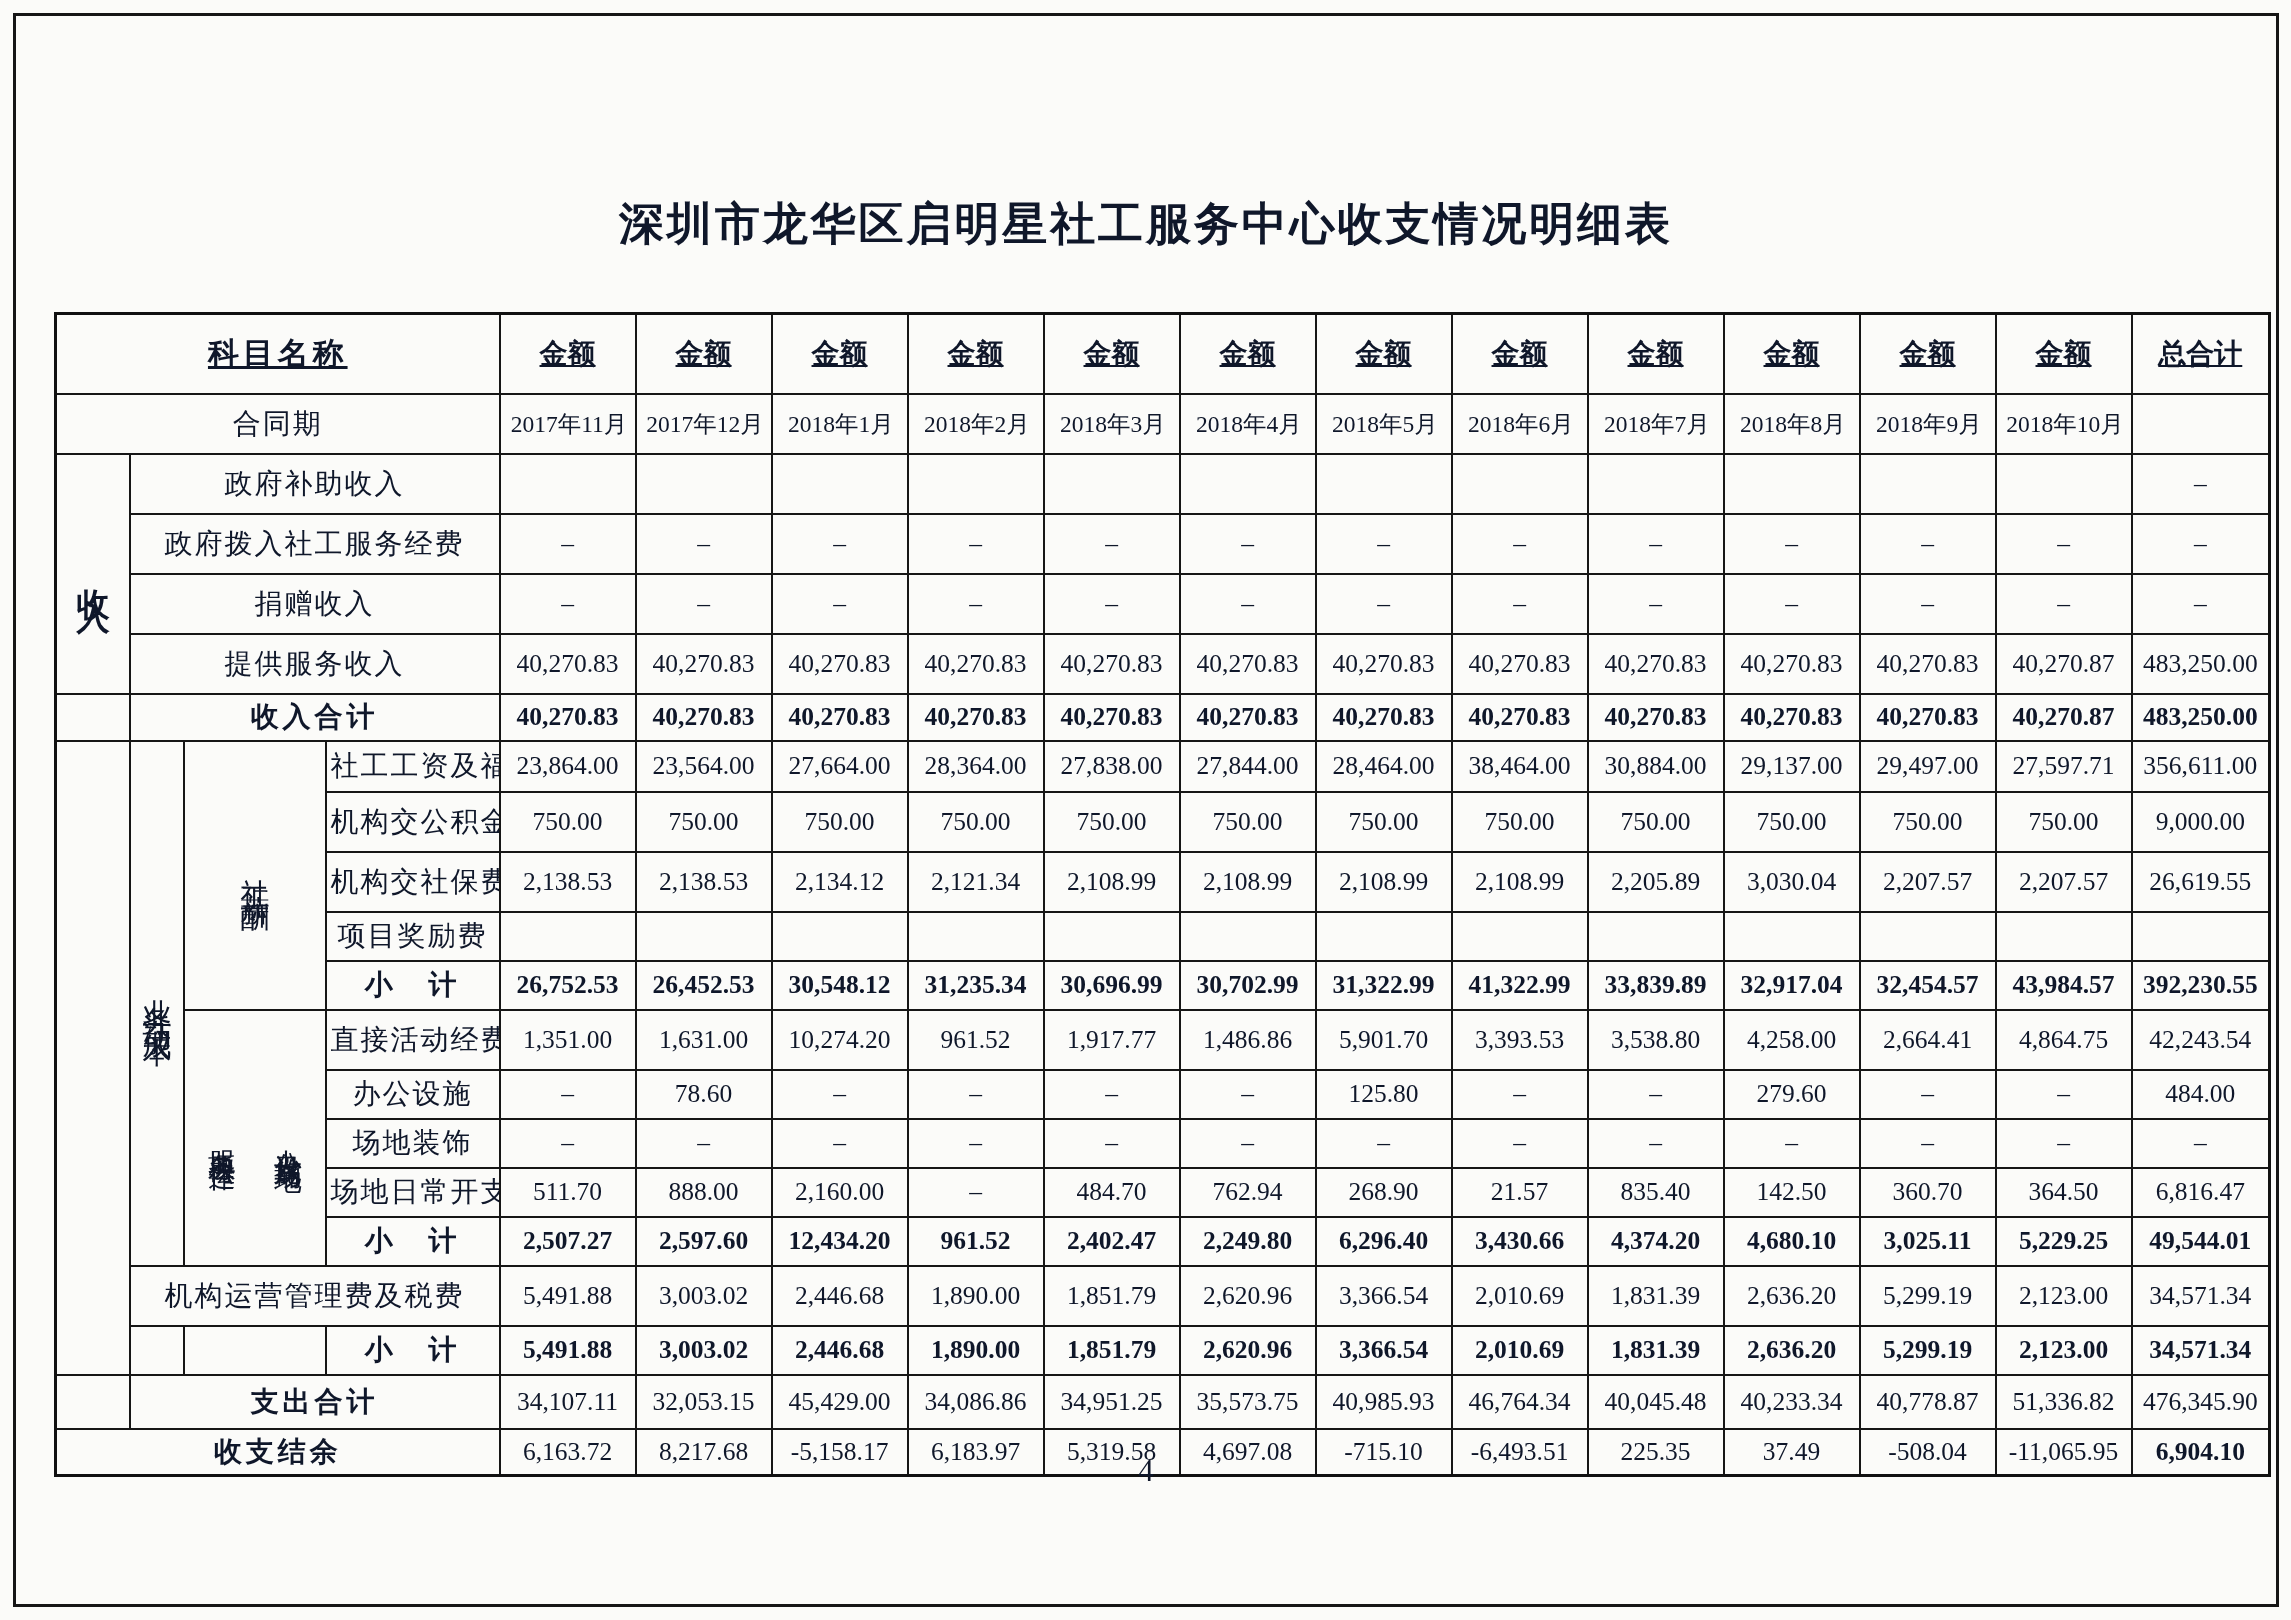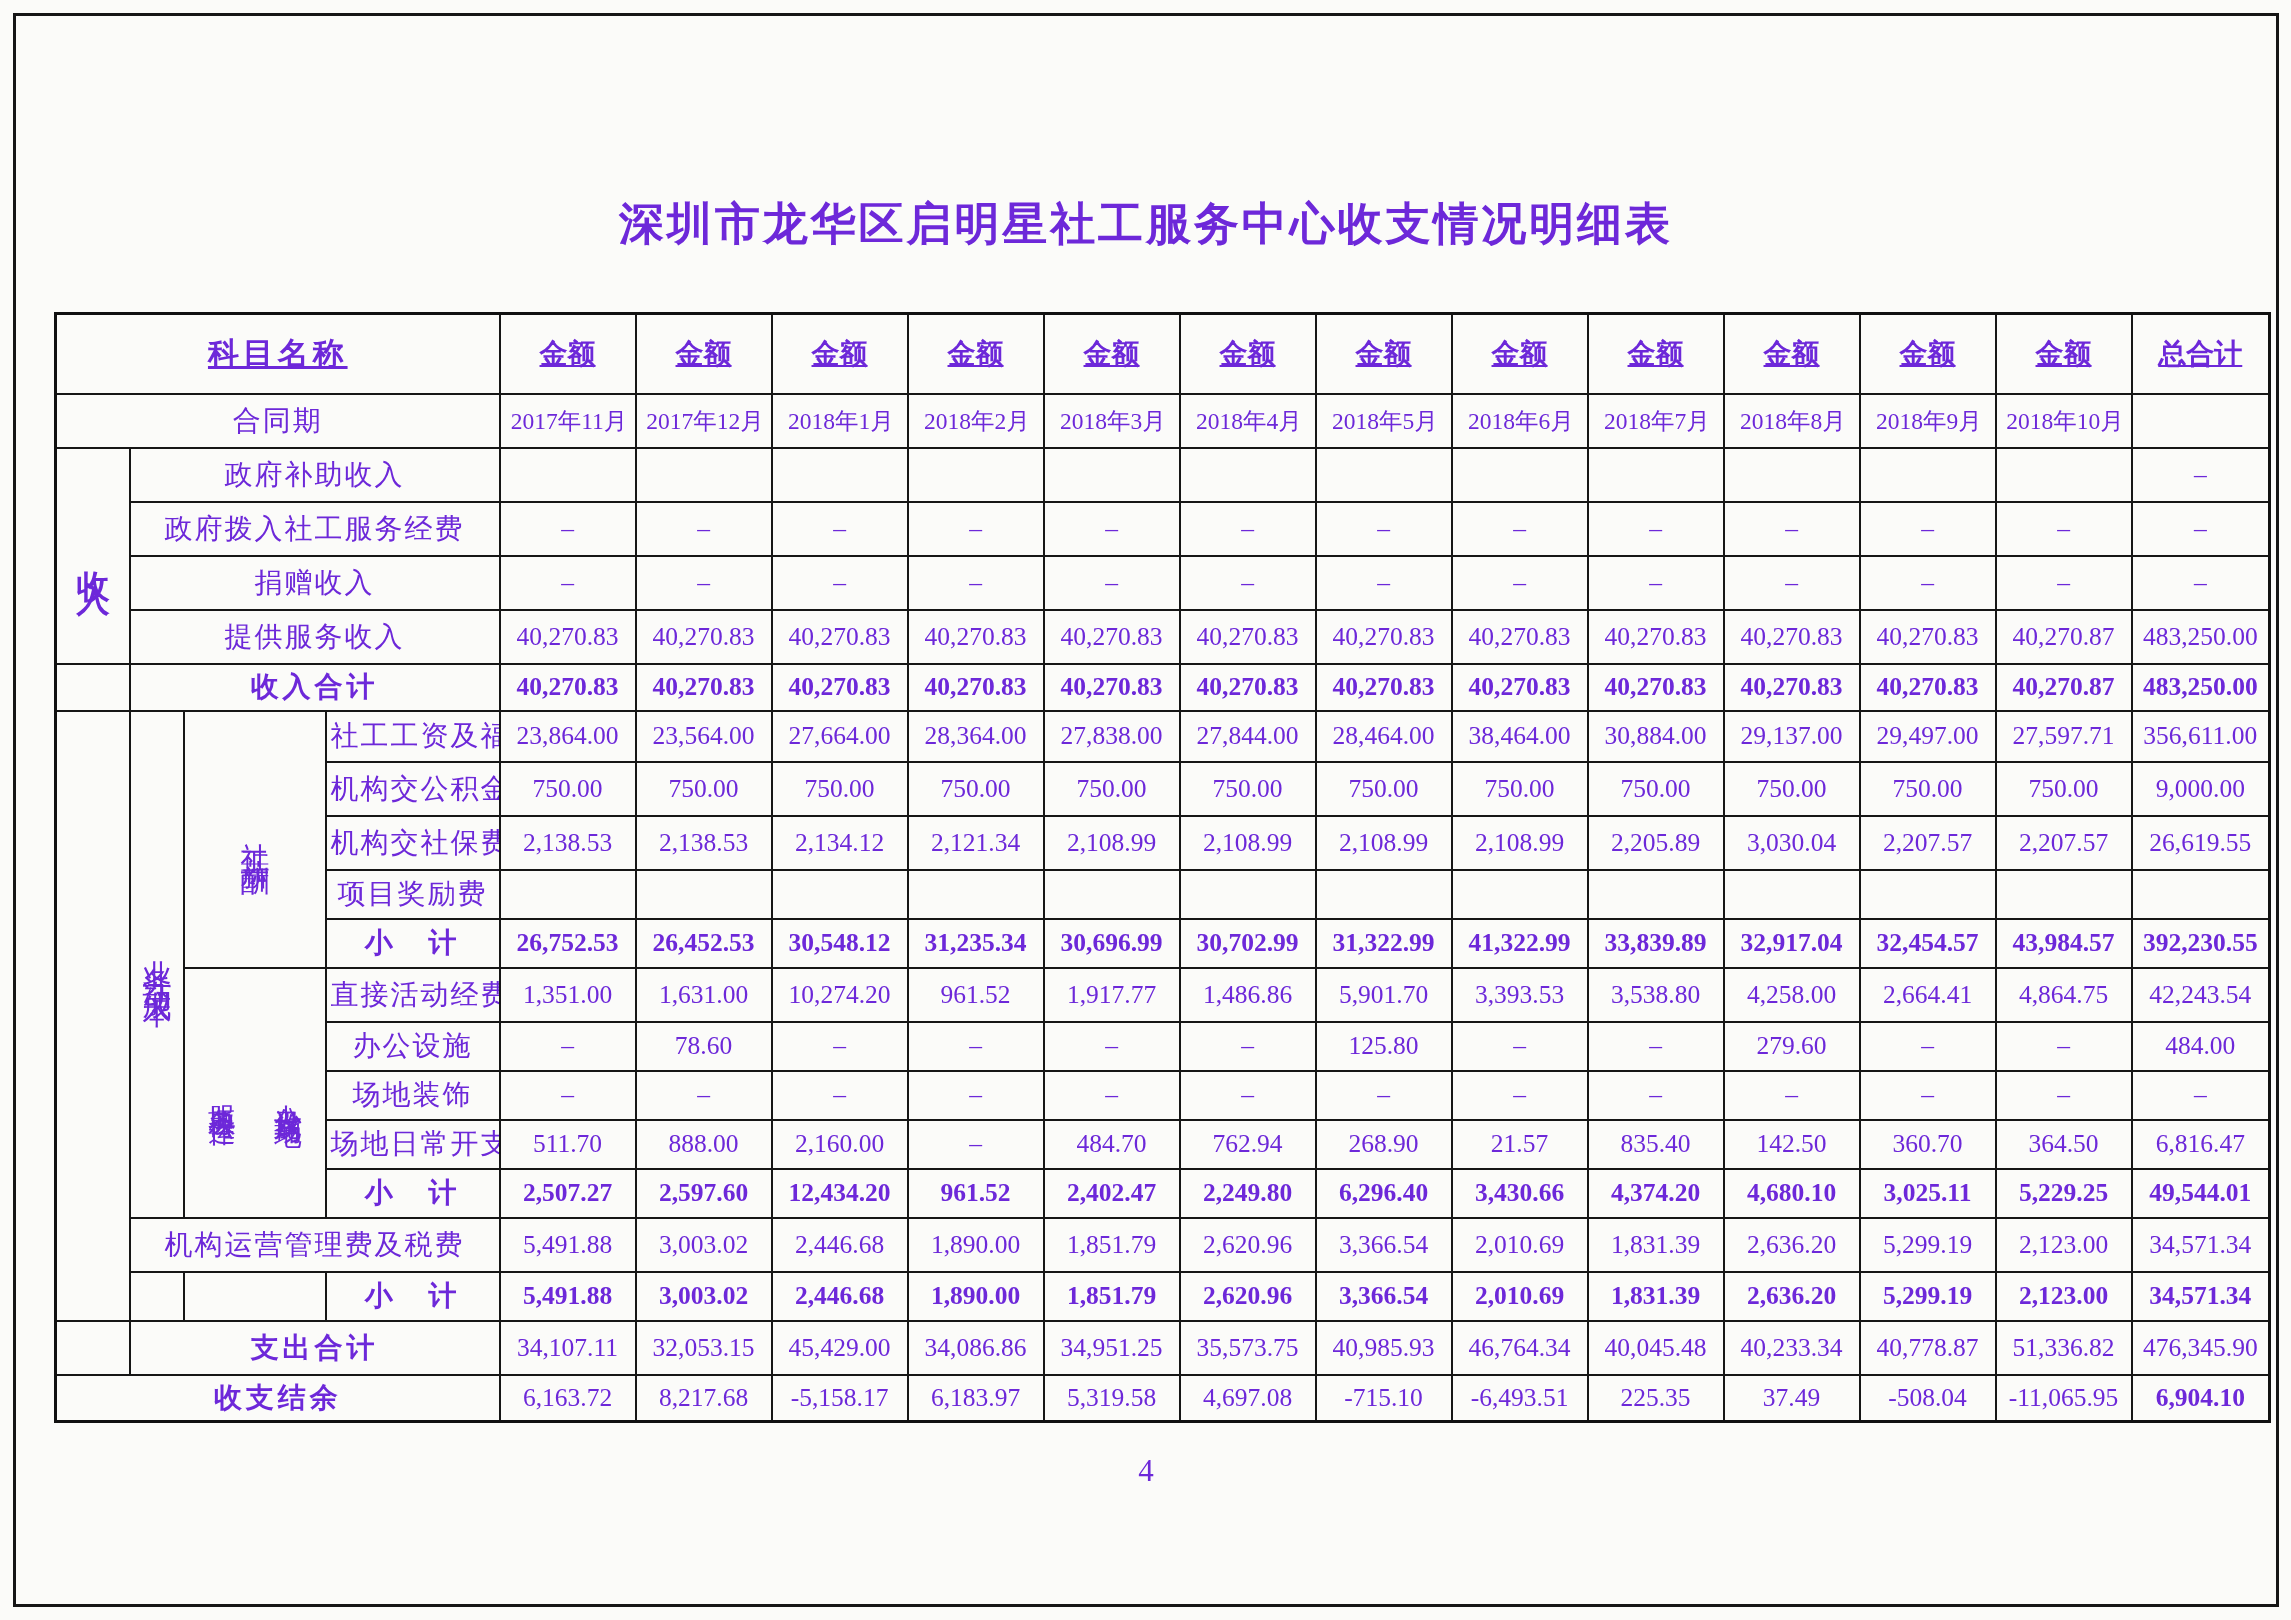--- a/index.html
+++ b/index.html
@@ -1,21 +1,21 @@
 <!DOCTYPE html>
 <html><head>
 <meta charset="utf-8">
 <style>
   html,body{margin:0;padding:0;background:#e8e8e6;}
   .page{
     position:relative;
     width:2292px;height:1620px;
     background:#fbfbf9;
     font-family:"Liberation Sans",sans-serif;
-    color:#6d28d9;
+    color:#0f172a;
     overflow:hidden;
   }
   .frame{
     position:absolute;left:12.7px;top:12.7px;right:12.7px;bottom:12.7px;
     border:3.9px solid #161616;
     pointer-events:none;
   }
   .title{
     position:absolute;top:194px;left:0;width:100%;
     text-align:center;
@@ -63,21 +63,21 @@
     font-size:29px;
   }
   .vert.big{font-weight:bold;font-size:33px;letter-spacing:9.8px;}
   .dualvert{
     display:flex;flex-direction:row;justify-content:space-around;align-items:center;
     width:100%;height:100%;
   }
   .dualvert .vert{letter-spacing:2.9px;font-size:27.4px;line-height:1.05;}
   
   tr.r1{height:80px;}
-  tr.rdef{height:54px;}
+  tr.rdef{height:60px;}
   tr.r48{height:47px;}
   tr.r52{height:51px;}
   tr.r50{height:49px;}
   tr.r47{height:54px;margin-top:41px;}
   .page-number{
     position:absolute;top:1453px;left:0;width:100%;
     text-align:center;font-size:31px;
     font-family:"Liberation Serif",serif;
   }
 </style>

